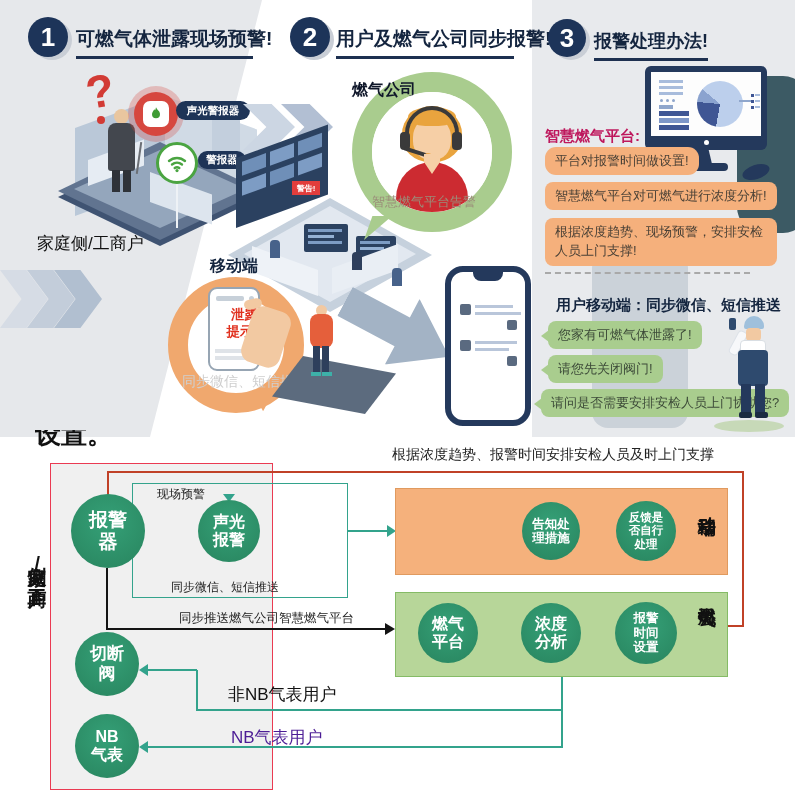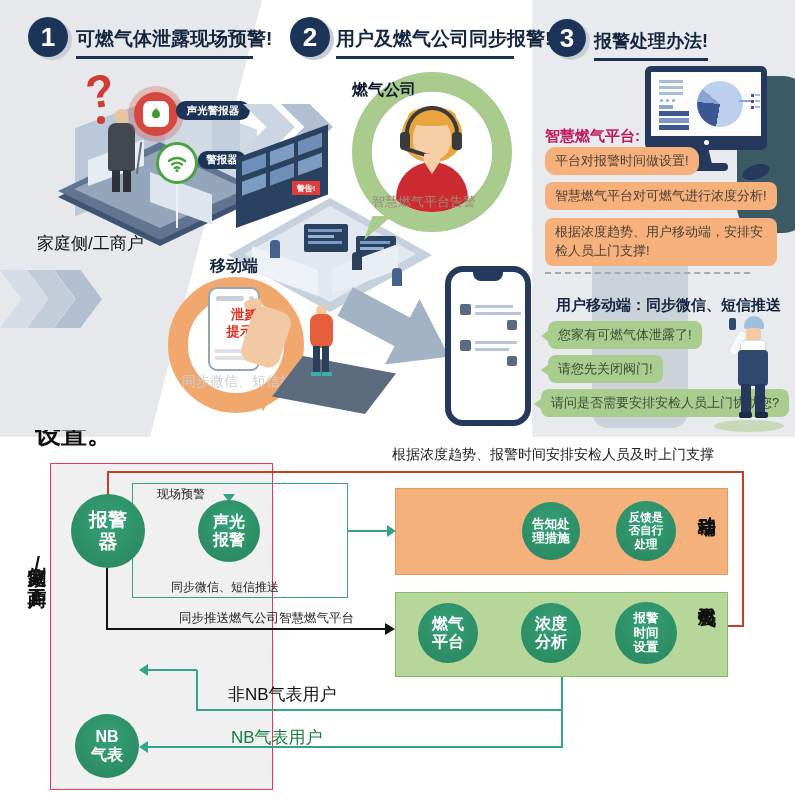--- a/index.html
+++ b/index.html
@@ -232,21 +232,21 @@
     </div>
     <div class="abs" style="left:59px;top:74px;width:5px;height:5px;border-radius:50%;background:#fff;"></div>
   </div>
   <div class="abs" style="left:690px;top:150px;width:22px;height:14px;background:#24395c;clip-path:polygon(15% 0,85% 0,100% 100%,0 100%);"></div>
   <div class="abs" style="left:674px;top:163px;width:54px;height:8px;background:#24395c;border-radius:4px;"></div>
   <div class="abs" style="left:742px;top:165px;width:28px;height:14px;border-radius:50%;background:#24395c;transform:rotate(-18deg);"></div>
 
   <div class="abs" style="left:545px;top:127px;font-size:15px;font-weight:bold;color:#be185d;">智慧燃气平台:</div>
   <div class="abs obub" style="left:545px;top:147px;border-radius:11px;">平台对报警时间做设置!</div>
   <div class="abs obub" style="left:545px;top:182px;">智慧燃气平台对可燃气进行浓度分析!</div>
-  <div class="abs obub" style="left:545px;top:218px;width:212px;white-space:normal;line-height:1.45;">根据浓度趋势、用户移动端，安排安检人员上门支撑!</div>
+  <div class="abs obub" style="left:545px;top:218px;width:212px;white-space:normal;line-height:1.45;">根据浓度趋势、现场预警，安排安检人员上门支撑!</div>
   <div class="abs" style="left:545px;top:272px;width:205px;border-top:2px dashed #a9a9a9;"></div>
   <div class="abs gbub" style="left:548px;top:321px;">您家有可燃气体泄露了!</div>
   <div class="abs" style="left:556px;top:296px;font-size:15px;font-weight:bold;color:#14253f;white-space:nowrap;">用户移动端：同步微信、短信推送</div>
   <div class="abs gbub" style="left:548px;top:355px;">请您先关闭阀门!</div>
   <div class="abs gbub" style="left:541px;top:389px;">请问是否需要安排安检人员上门协助您?</div>
 
   <div class="abs" style="left:714px;top:420px;width:70px;height:12px;border-radius:50%;background:#bcd3a6;opacity:.75;"></div>
   <div class="abs" style="left:733px;top:330px;width:8px;height:24px;background:#f7f8fa;border:1px solid #dde2e8;border-radius:4px;transform:rotate(28deg);"></div>
   <div class="abs" style="left:729px;top:318px;width:7px;height:12px;background:#2e4a6e;border-radius:2px;"></div>
   <div class="abs" style="left:744px;top:316px;width:20px;height:13px;background:#9fc0dc;border-radius:10px 10px 2px 2px;"></div>
@@ -286,31 +286,33 @@
   <div class="abs hline teal" style="left:348px;top:530px;width:40px;"></div>
   <div class="abs arrowR" style="left:387px;top:525px;border-left:9px solid #33a38c;"></div>
   <div class="abs vline teal" style="left:561px;top:677px;height:71px;"></div>
   <div class="abs hline teal" style="left:196px;top:709px;width:366px;"></div>
   <div class="abs vline teal" style="left:196px;top:670px;height:41px;"></div>
   <div class="abs hline teal" style="left:147px;top:669px;width:50px;"></div>
   <div class="abs arrowL" style="left:139px;top:664px;border-right:9px solid #33a38c;"></div>
   <div class="abs hline teal" style="left:147px;top:746px;width:415px;"></div>
   <div class="abs arrowL" style="left:139px;top:741px;border-right:9px solid #33a38c;"></div>
   <div class="abs" style="left:228px;top:683px;font-size:17px;color:#111;white-space:nowrap;">非NB气表用户</div>
-  <div class="abs" style="left:231px;top:726px;font-size:17px;color:#15803d;white-space:nowrap;">NB气表用户</div>
+  <div class="abs" style="left:231px;top:726px;font-size:17px;color:#4c1d95;white-space:nowrap;">NB气表用户</div>
 
   <div class="abs" style="left:395px;top:488px;width:333px;height:87px;background:#f5b17c;border:1.5px solid #e09a5f;box-sizing:border-box;"></div>
   <div class="abs" style="left:395px;top:592px;width:333px;height:85px;background:#b7d699;border:1.5px solid #85bb66;box-sizing:border-box;"></div>
   <div class="abs vtext" style="left:695px;top:503px;font-size:18px;">移动端</div>
   <div class="abs vtext" style="left:695px;top:594px;font-size:18px;">燃气公司</div>
 
   <div class="abs node" style="left:71px;top:494px;width:74px;height:74px;font-size:19px;">报警
 器</div>
   <div class="abs node" style="left:198px;top:500px;width:62px;height:62px;font-size:16px;">声光
 报警</div>
+  <div class="abs node" style="left:75px;top:632px;width:64px;height:64px;font-size:17px;">切断
+阀</div>
   <div class="abs node" style="left:75px;top:714px;width:64px;height:64px;font-size:16px;">NB
 气表</div>
   <div class="abs node" style="left:522px;top:502px;width:58px;height:58px;font-size:12.5px;">告知处
 理措施</div>
   <div class="abs node" style="left:616px;top:501px;width:60px;height:60px;font-size:11.5px;">反馈是
 否自行
 处理</div>
   <div class="abs node" style="left:418px;top:603px;width:60px;height:60px;font-size:16px;">燃气
 平台</div>
   <div class="abs node" style="left:521px;top:603px;width:60px;height:60px;font-size:16px;">浓度

